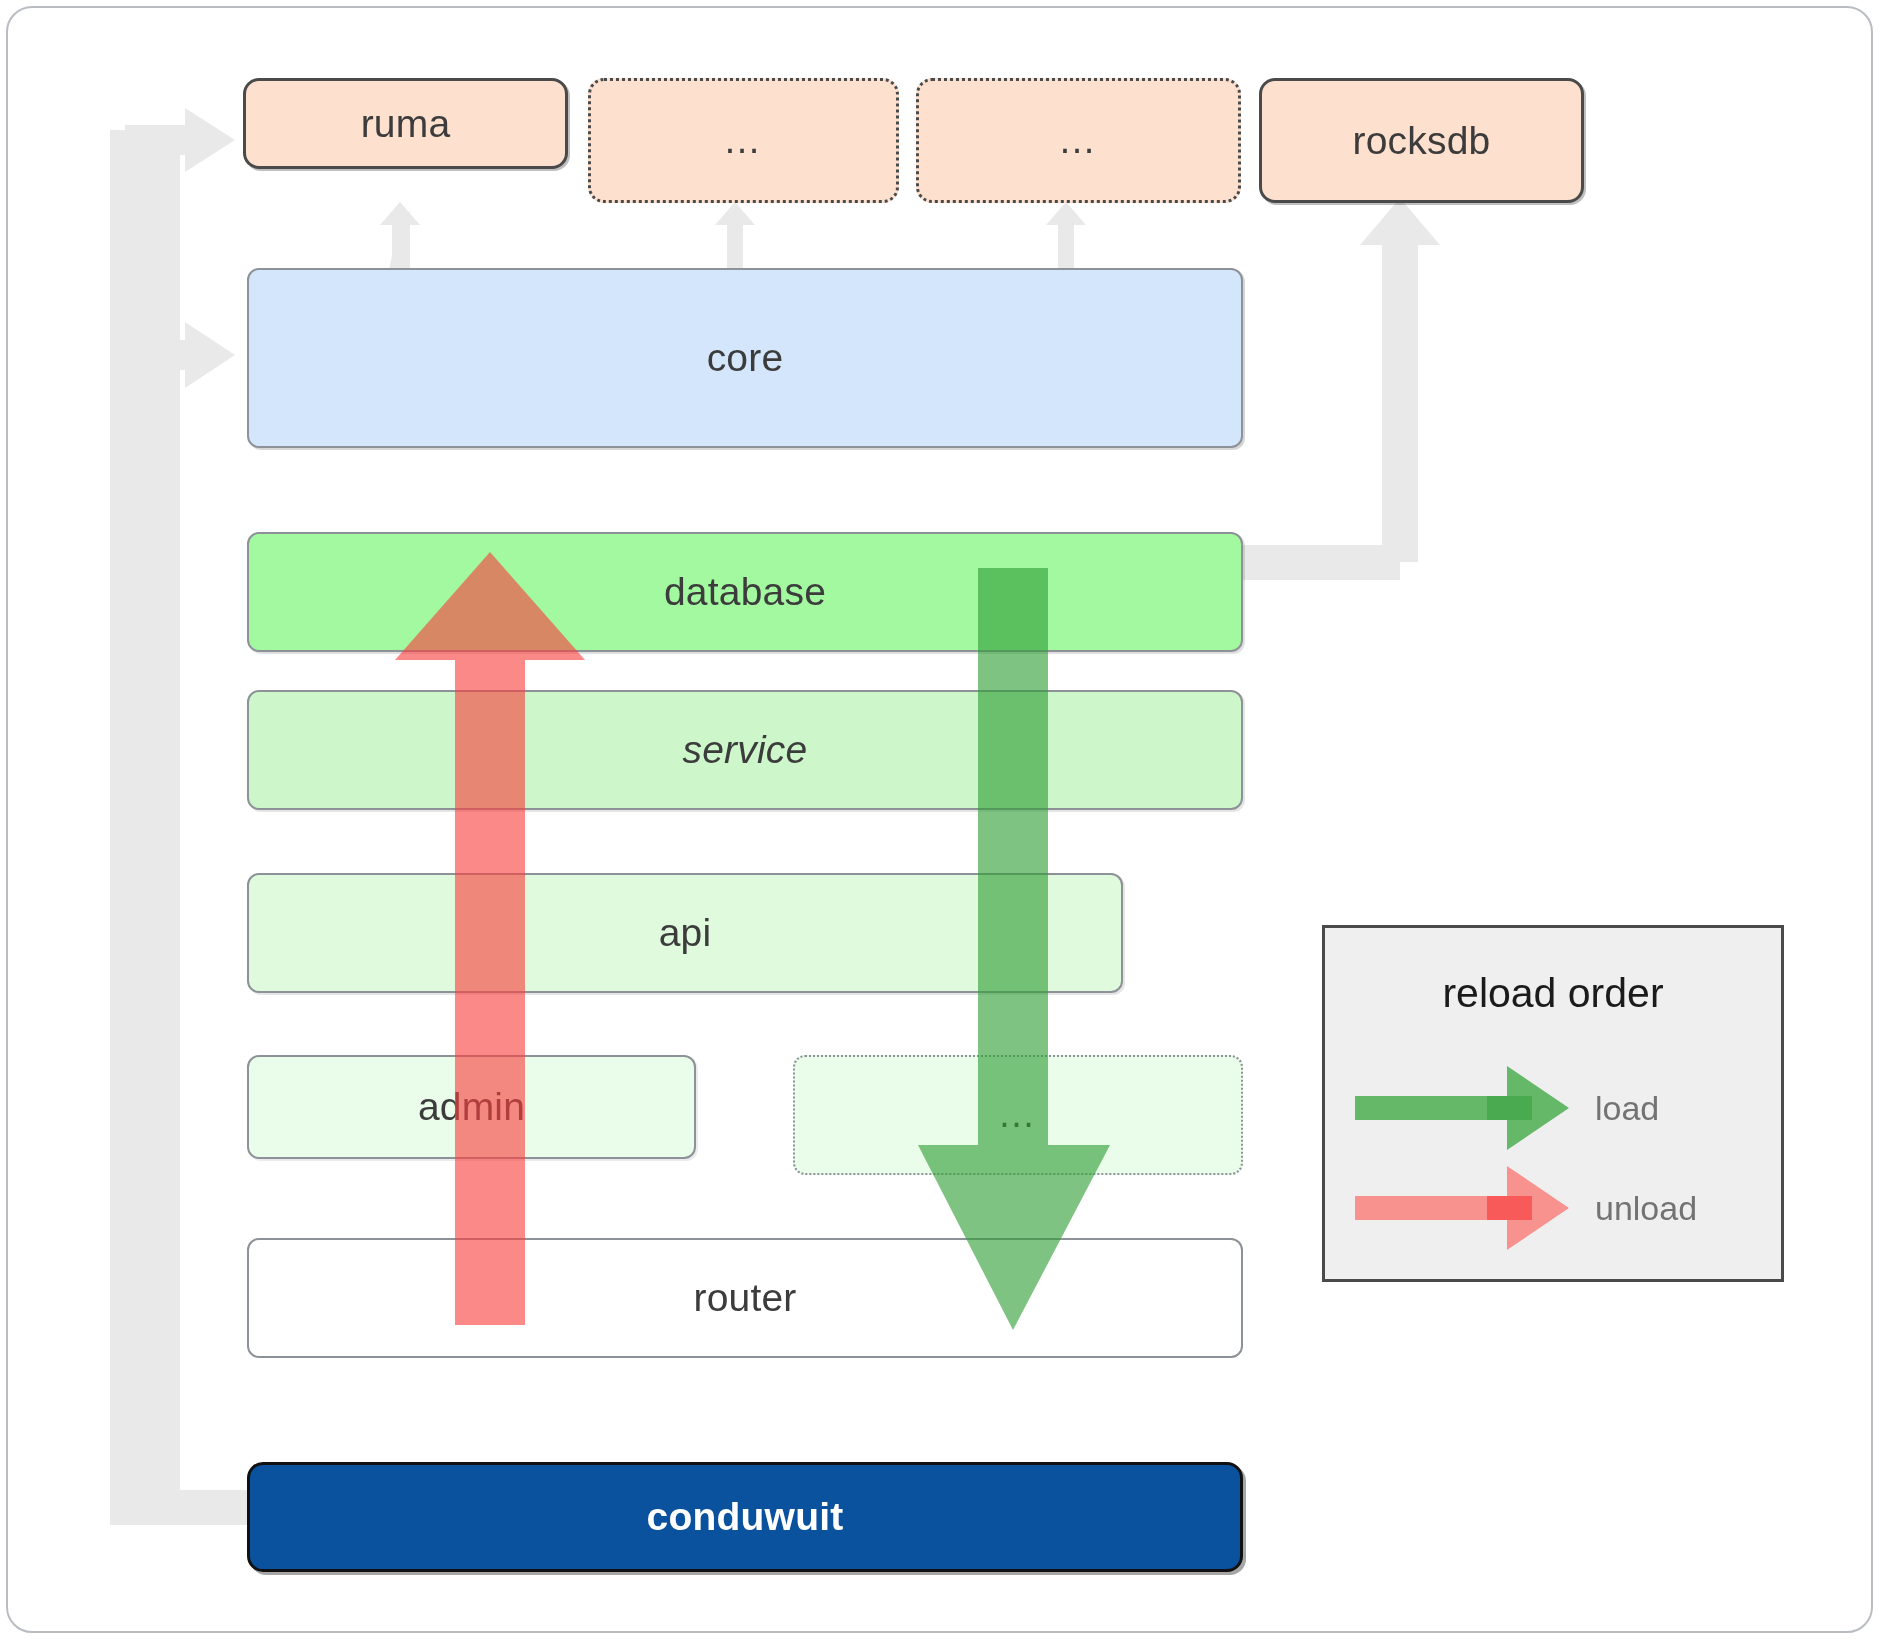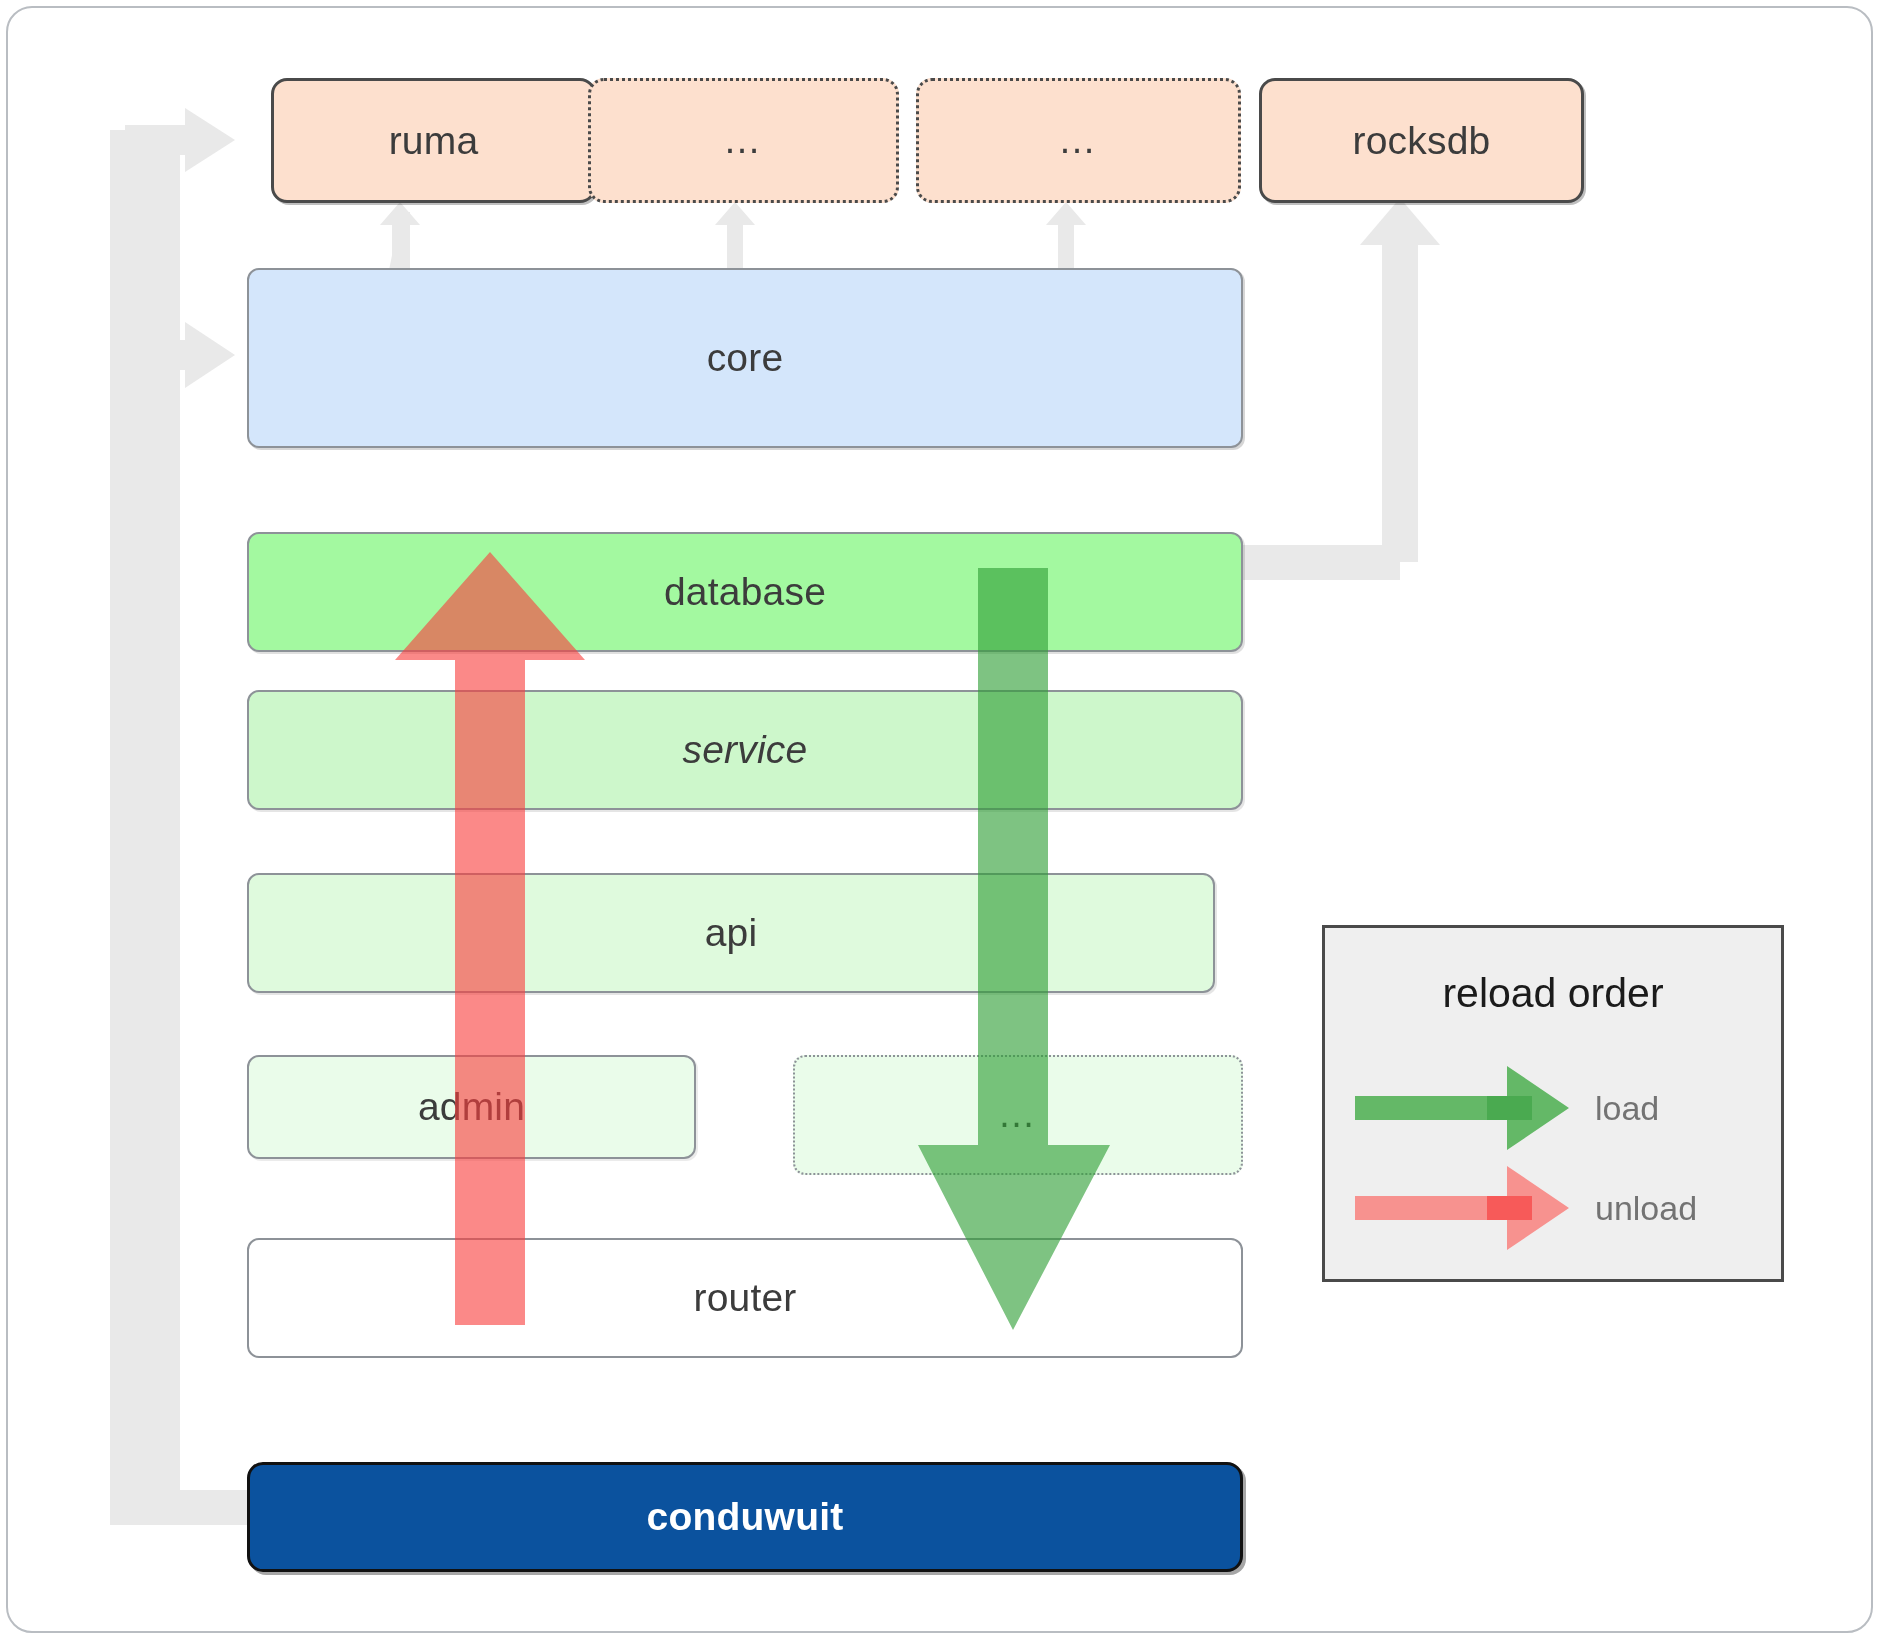--- a/index.html
+++ b/index.html
@@ -170,21 +170,21 @@
       <path d="M1058 268 L1074 268 L1074 225 L1086 225 L1066 202 L1046 225 L1058 225 Z"></path>
 
       <path d="M1225 545 L1400 545 L1400 580 L1225 580 Z"></path>
       <path d="M1382 225 L1418 225 L1418 562 L1382 562 Z"></path>
       <path d="M1400 198 L1440 245 L1360 245 Z"></path>
     </g>
   </svg>
 
   <div class="nodes-layer">
 
-    <div class="node dep" style="left:243px; top:78px; width:325px; height:125px;margin-left:28px;">
+    <div class="node dep" style="left:243px; top:78px; width:325px; height:91px;">
       <span>ruma</span>
     </div>
 
     <div class="node dep dotted" style="left:588px; top:78px; width:311px; height:125px;">
       <span class="dots">…</span>
     </div>
 
     <div class="node dep dotted" style="left:916px; top:78px; width:325px; height:125px;">
       <span class="dots">…</span>
     </div>
@@ -198,21 +198,21 @@
     </div>
 
     <div class="node database" style="left:247px; top:532px; width:996px; height:120px;">
       <span>database</span>
     </div>
 
     <div class="node service" style="left:247px; top:690px; width:996px; height:120px;font-style:italic;">
       <span>service</span>
     </div>
 
-    <div class="node api" style="left:247px; top:873px; width:968px; height:120px;">
+    <div class="node api" style="left:247px; top:873px; width:876px; height:120px;">
       <span>api</span>
     </div>
 
     <div class="node admin" style="left:247px; top:1055px; width:449px; height:104px;">
       <span>admin</span>
     </div>
 
     <div class="node ellipsis-layer" style="left:793px; top:1055px; width:450px; height:120px;">
       <span class="dots">…</span>
     </div>

